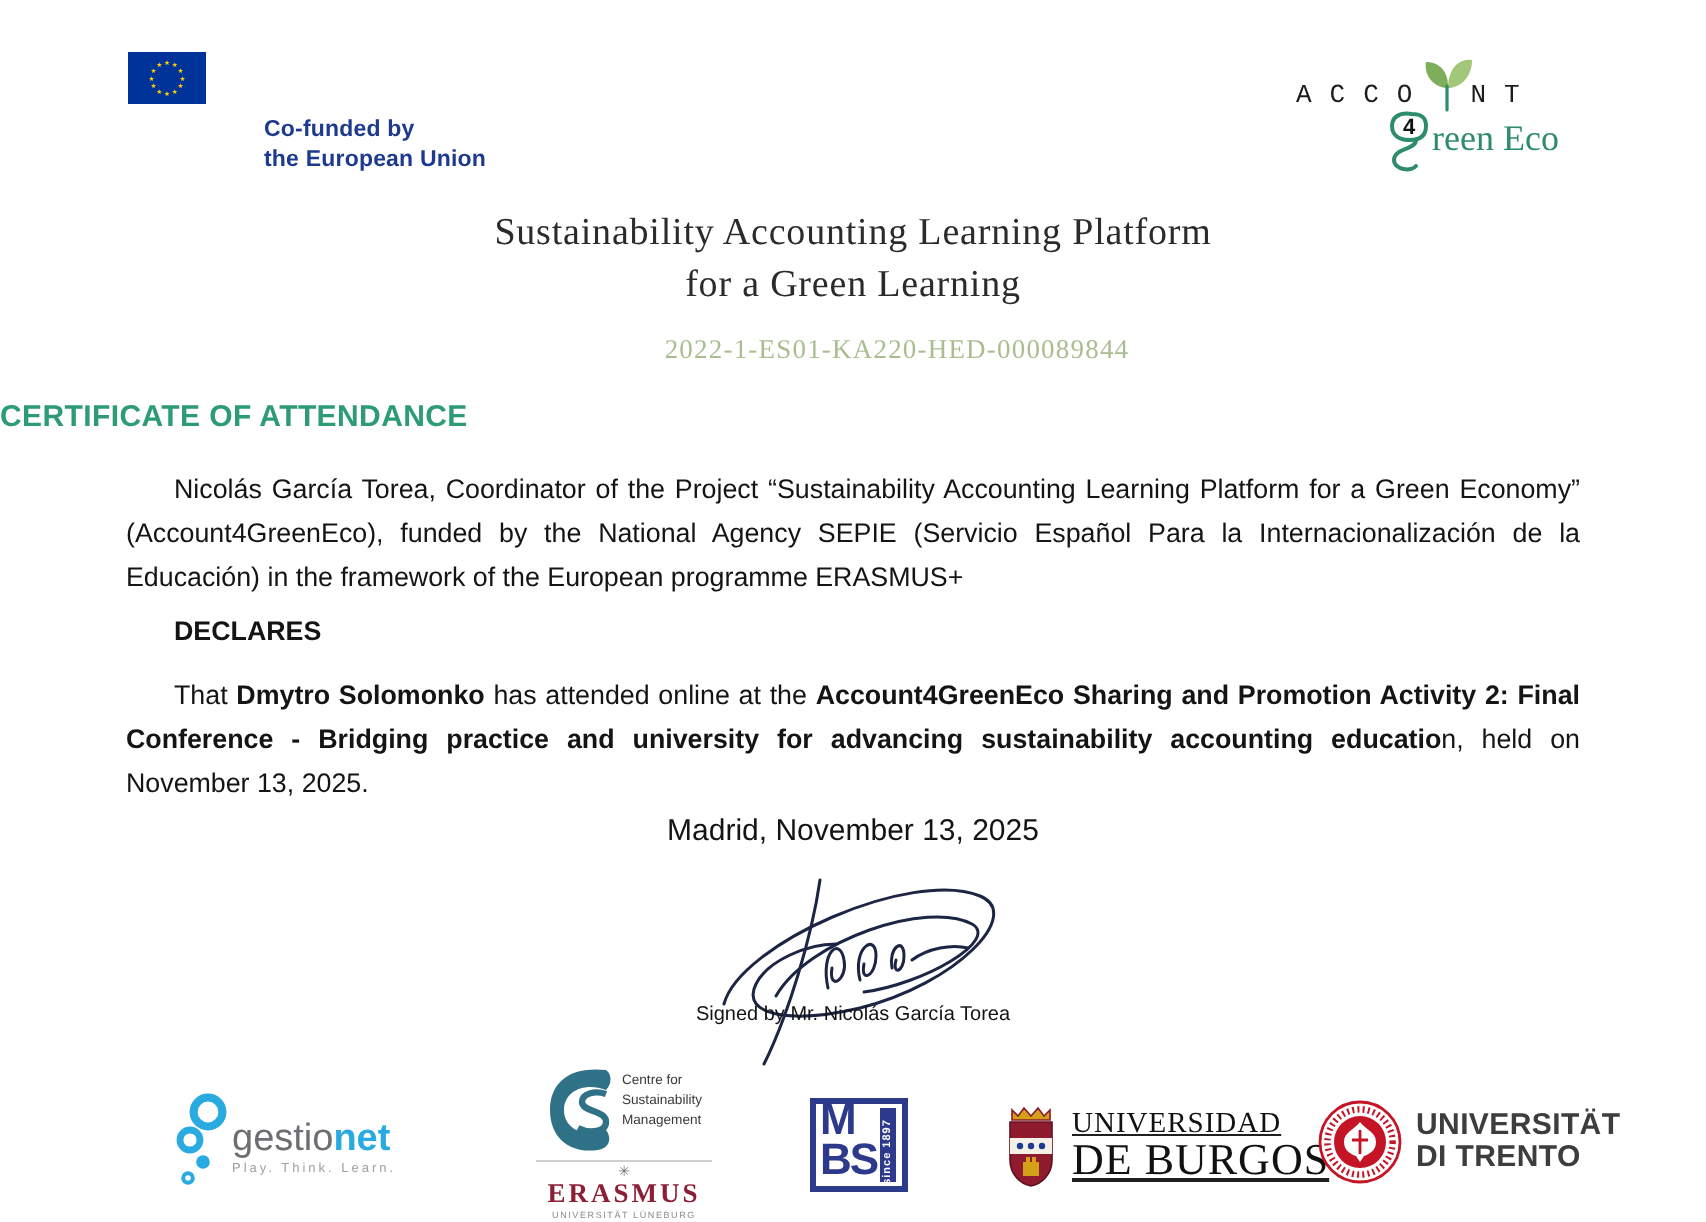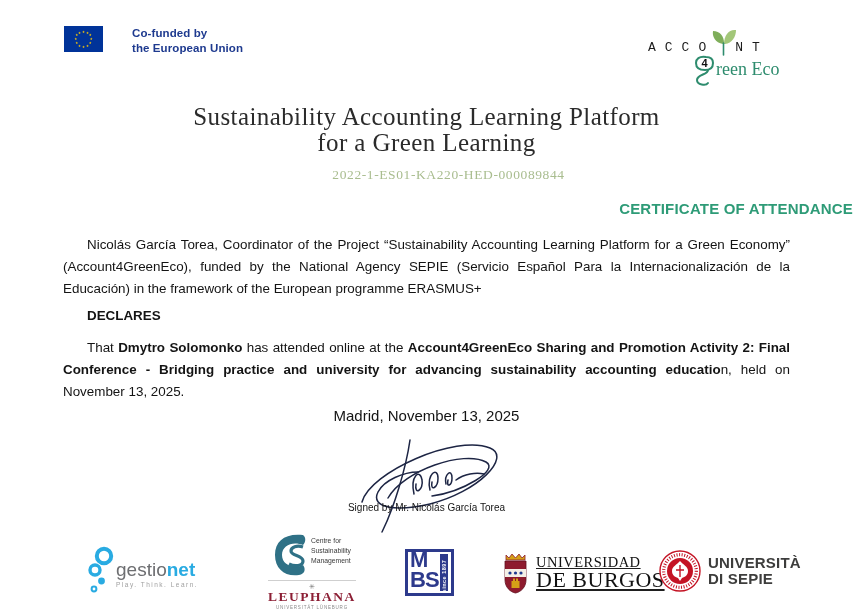--- a/index.html
+++ b/index.html
@@ -5,37 +5,37 @@
   * { margin:0; padding:0; box-sizing:border-box; }
   html,body { background:#fff; }
   .page {
     position:relative; width:853px; height:611px; background:#ffffff;
     font-family:"Liberation Sans", sans-serif; color:#1f1f1f; overflow:hidden;
   }
 
   
   .eu-logo { position:absolute; left:64px; top:26px; display:flex; align-items:flex-start; }
   .eu-flag { width:39px; height:26px; display:block; }
-  .eu-text { margin-left:29px; font-size:11.5px; font-weight:bold; color:#1e3a8f; line-height:1.3; letter-spacing:.1px; }
+  .eu-text { margin-left:29px; font-size:11.5px; font-weight:bold; color:#1e3a8f; line-height:1.3; letter-spacing:.1px;margin-top:32px; }
 
   .account-logo { position:absolute; left:648px; top:28px; width:140px; }
   .account-row1 { display:flex; align-items:flex-end; justify-content:flex-start; font-family:Liberation Mono, monospace; font-size:13px; color:#1c1c1c; }
   .account-acco { letter-spacing:9px; }
   .account-nt { letter-spacing:9px; }
   .sprout-icon { width:26px; height:28px; margin:0 -2px -1px -4px; }
   .account-row2 { display:flex; align-items:flex-start; margin:-1px 0 0 46px; }
   .g-glyph { width:24px; height:40px; }
   .green-eco { font-family:"Liberation Serif", serif; font-size:18px; color:#2e8c6e; margin:5px 0 0 -2px; }
 
   
   .title { position:absolute; top:104px; left:0; right:0; text-align:center;
-    font-family:"Liberation Serif", serif; font-weight:400; font-size:25px; color:#2b2b2b; line-height:26px; letter-spacing:.4px; }
+    font-family:"Liberation Serif", serif; font-weight:400; font-size:19px; color:#2b2b2b; line-height:26px; letter-spacing:.4px; }
   .code { position:absolute; top:167px; left:0; right:0; text-align:center;
     font-family:"Liberation Serif", serif; font-size:13.5px; color:#a9bd8f; letter-spacing:.6px;margin-left:44px; }
-  .cert-heading { position:absolute; top:200px; left:0; right:0; text-align:right;
+  .cert-heading { position:absolute; top:200px; left:0; right:0; text-align:left;
     font-size:15px; font-weight:bold; color:#2e9b77; letter-spacing:.2px; }
 
   .para { position:absolute; left:63px; width:727px; font-size:13.4px; line-height:22px; text-align:justify; color:#141414; }
   .p1 { top:234px; text-indent:24px; }
   .declares { position:absolute; left:87px; top:308px; font-size:13.4px; font-weight:bold; color:#141414; }
   .p2 { top:337px; text-indent:24px; }
   .para b { font-weight:bold; }
 
   .place-date { position:absolute; top:407px; left:0; right:0; text-align:center; font-size:15px; color:#141414; }
   .signature { position:absolute; top:424px; left:352px; width:160px; height:110px; }
@@ -174,21 +174,21 @@
         <path d="M30,14 C24,12 18,14 18,18 C18,23 30,22 30,28 C30,33 22,34 16,31" fill="none" stroke="#2f7186" stroke-width="3.2"></path>
       </svg>
       <div class="csm-text">
         <div>Centre for</div>
         <div>Sustainability</div>
         <div>Management</div>
       </div>
     </div>
     <div class="csm-divider"></div>
     <div class="leuphana-star">✳</div>
-    <div class="leuphana-name">LEUPHANA</div>
+    <div class="leuphana-name">ERASMUS</div>
     <div class="leuphana-sub">UNIVERSITÄT LÜNEBURG</div>
   </div>
 
   <div class="logo-mbs">
     <div class="mbs-letters">
       <div>M</div>
       <div>BS</div>
     </div>
     <div class="mbs-strip">
       <div class="mbs-since">since 1897</div>
@@ -215,18 +215,18 @@
 
   <div class="logo-trento">
     <svg class="trento-seal" viewBox="0 0 42 42" xmlns="http://www.w3.org/2000/svg">
       <circle cx="21" cy="21" r="20" fill="#ffffff" stroke="#c41425" stroke-width="1.4"></circle>
       <circle cx="21" cy="21" r="16.3" fill="none" stroke="#c41425" stroke-width="3.2" stroke-dasharray="1 1.6"></circle>
       <circle cx="21" cy="21" r="13" fill="#c41425"></circle>
       <path d="M21,11 C18,15 13,16 13,21 C13,25 16,27 19,28 L21,31 L23,28 C26,27 29,25 29,21 C29,16 24,15 21,11 Z" fill="#ffffff"></path>
       <path d="M21,15 L21,27 M17,20 L25,20" stroke="#c41425" stroke-width="1.4"></path>
     </svg>
     <div class="trento-text">
-      <div>UNIVERSITÀ</div>
-      <div>DI SEPIE</div>
+      <div>UNIVERSITÄT</div>
+      <div>DI TRENTO</div>
     </div>
   </div>
 
 </div>
 
 </body></html>

